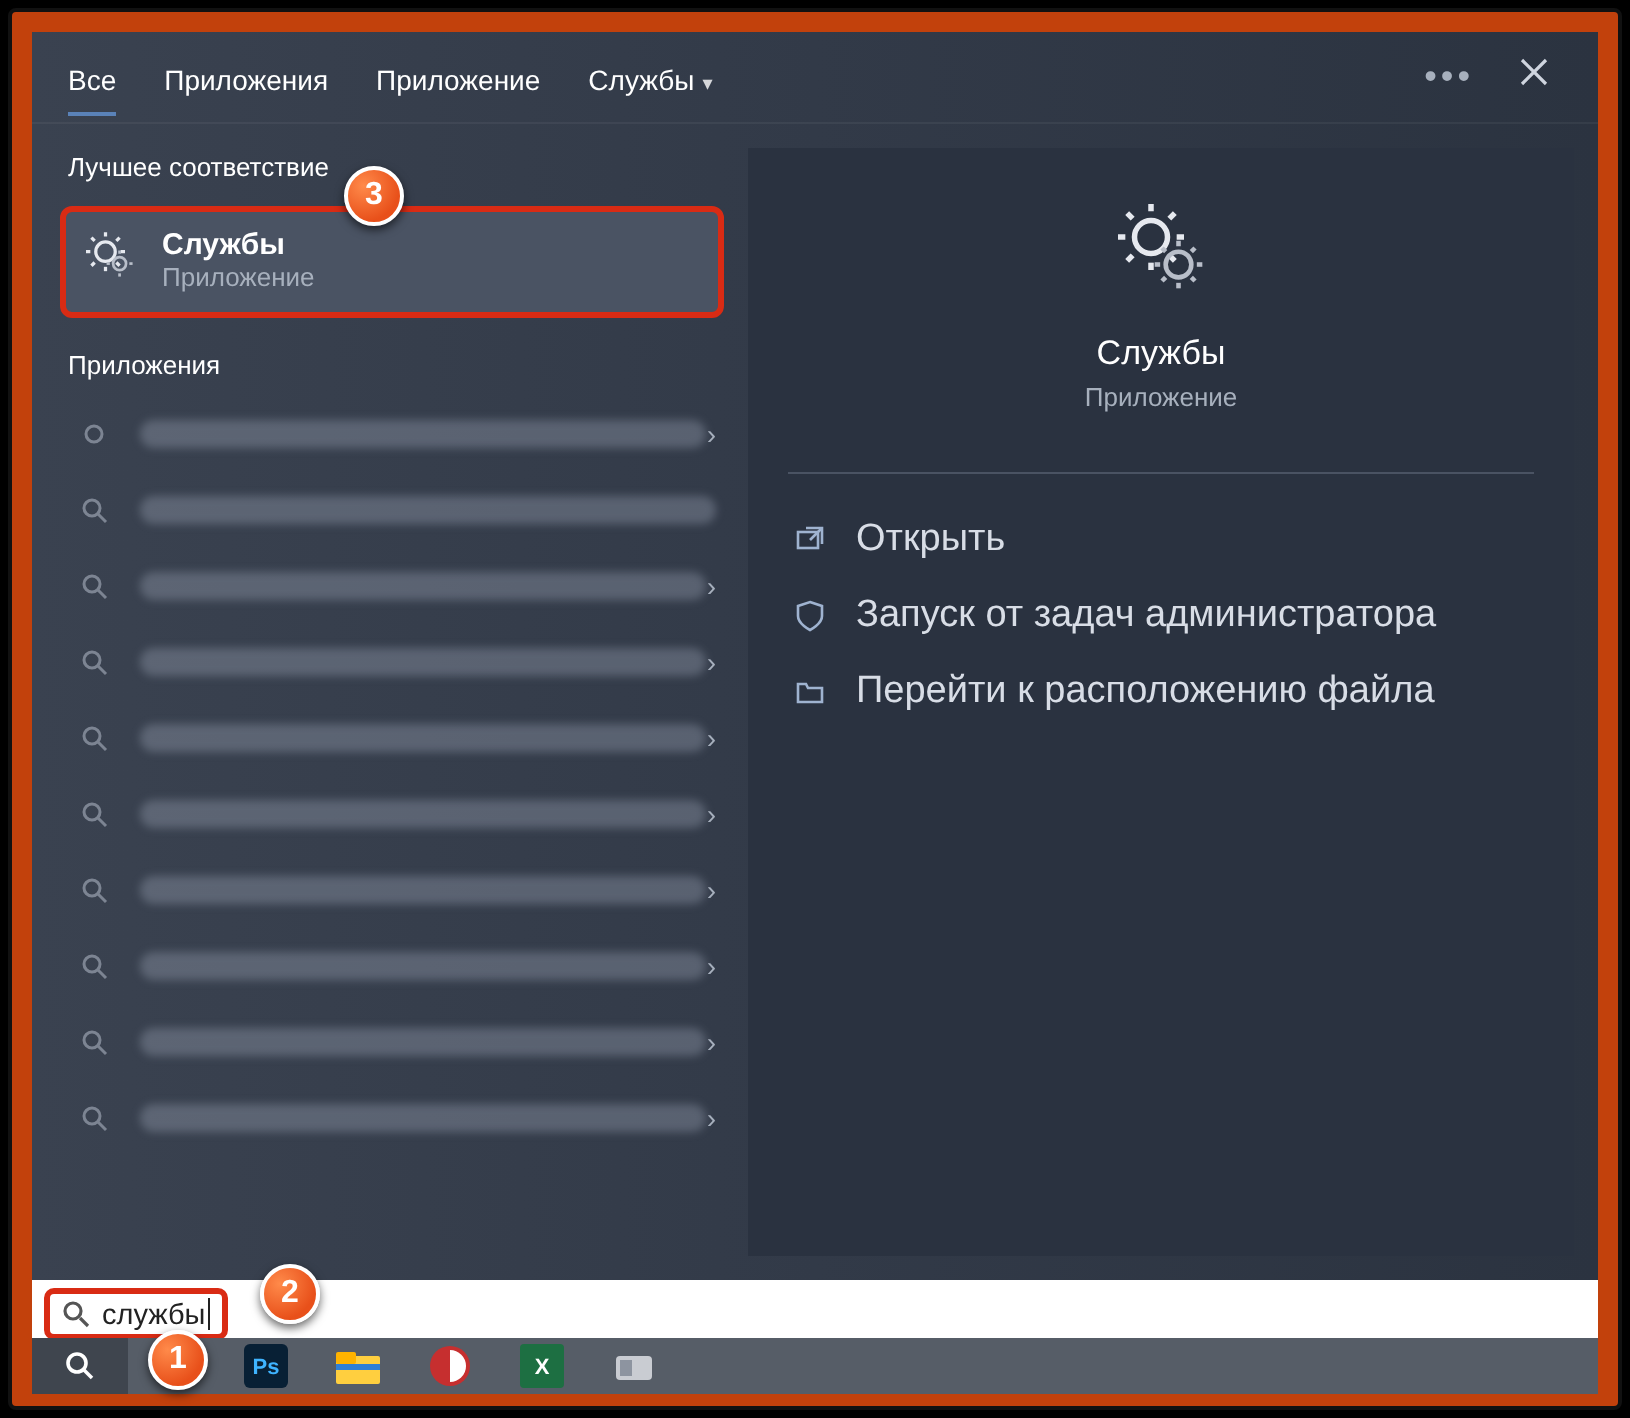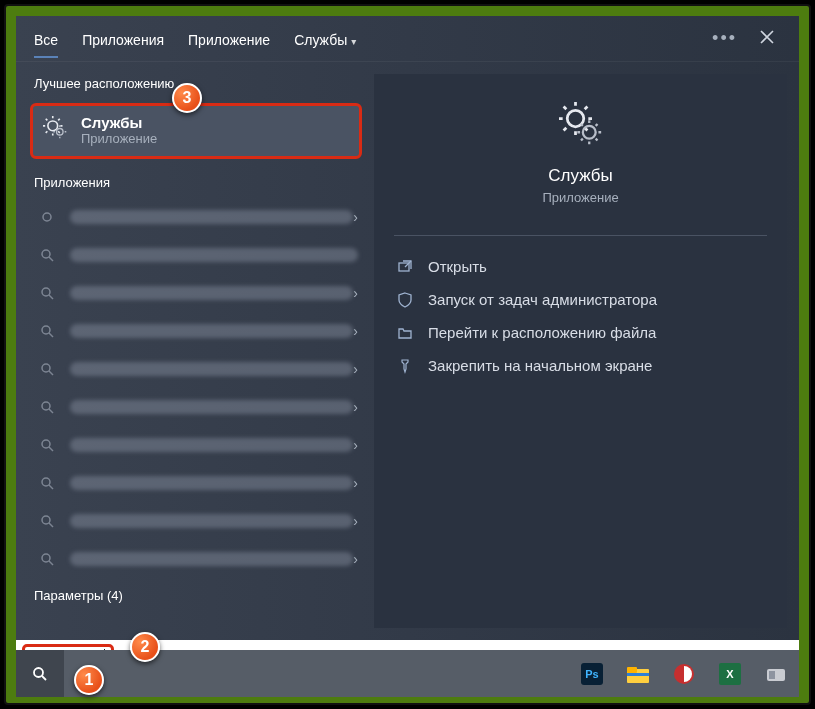--- a/index.html
+++ b/index.html
@@ -20,21 +20,21 @@
     margin: 0; padding: 0;
     width: 815px; height: 709px;
     font-family: "Segoe UI", Arial, sans-serif;
     background: #000;
     overflow: hidden;
   }
   .frame {
     position: absolute;
     left: 4px; top: 4px;
     width: 807px; height: 701px;
-    background: #4d7c0f;
+    background: #c2410c;
     border: 2px solid #111;
     border-radius: 4px;
     overflow: hidden;
   }
   .panel {
     position: absolute;
     left: 10px; top: 10px; right: 10px;
     height: 624px;
     background: linear-gradient(90deg, #3a4250 0%, #323a48 50%, #2b3340 100%);
     display: flex;
@@ -144,21 +144,21 @@
   .preview-title { color: #fff; font-size: 17px; margin-top: 16px; }
   .preview-sub { color: var(--text-secondary); font-size: 13px; margin-top: 4px; }
   .divider { height: 1px; background: var(--divider); margin: 8px 20px; }
   .actions { padding: 6px 0; }
   .action-row {
     display: flex;
     align-items: center;
     gap: 14px;
     padding: 8px 22px;
     color: #d8dde6;
-    font-size: 15px;
+    font-size: 19px;
     cursor: pointer;
   }
   .action-row .aicon { width: 18px; display: flex; justify-content: center; }
   .action-row .aicon svg { width: 16px; height: 16px; }
 
   
   .search-strip {
     position: absolute;
     left: 10px; right: 10px;
     top: 634px;
@@ -189,25 +189,24 @@
     width: 1px; height: 16px;
     background: #222;
     vertical-align: -3px;
     margin-left: 1px;
   }
 
   
   .taskbar {
     position: absolute;
     left: 10px; right: 10px; bottom: 6px;
-    height: 47px;
+    height: 28px;
     background: var(--taskbar);
     display: flex;
     align-items: center;
-    justify-content: space-between;
   }
   .tb-search {
     width: 48px; height: 100%;
     background: var(--taskbar-dark);
     display: flex;
     align-items: center;
     justify-content: center;
   }
   .tb-search svg { width: 16px; height: 16px; }
   .tb-items { display: flex; align-items: center; gap: 0; height: 100%; }
@@ -257,21 +256,21 @@
         <span class="close-x">
           <svg viewBox="0 0 16 16">
               <path d="M2 2 L14 14 M14 2 L2 14" stroke="#cfd5df" stroke-width="1.6" fill="none"></path>
             </svg>
         </span>
       </div>
     </div>
 
     <div class="content">
       <div class="left-col">
-        <div class="section-header">Лучшее расположению</div>
+        <div class="section-header">Лучшее соответствие</div>
 
         <div class="best-match">
           <span class="bm-icon">
             <svg viewBox="0 0 48 48">
               <circle cx="18" cy="20" r="9" fill="none" stroke="#e6e9ef" stroke-width="3"></circle>
               <g stroke="#e6e9ef" stroke-width="3">
                 <line x1="18" y1="6" x2="18" y2="2"></line>
                   <line x1="18" y1="34" x2="18" y2="38"></line>
                 <line x1="4" y1="20" x2="0" y2="20"></line>
                   <line x1="32" y1="20" x2="36" y2="20"></line>
@@ -389,21 +388,20 @@
           <span class="ricon">
               <svg viewBox="0 0 14 14">
                 <circle cx="6" cy="6" r="4" fill="none" stroke="#aab2c0" stroke-width="1.5"></circle>
                 <line x1="9" y1="9" x2="13" y2="13" stroke="#aab2c0" stroke-width="1.5"></line>
               </svg>
             </span>
           <span class="rlabel" style="width:160px"></span>
           <span class="rchev">›</span>
         </div>
 
-        <div class="section-header">Параметры (4)</div>
       </div>
 
       <div class="right-col">
         <div class="preview-top">
           <span class="preview-icon">
             <svg viewBox="0 0 48 48">
               <circle cx="18" cy="18" r="9" fill="none" stroke="#e6e9ef" stroke-width="3"></circle>
               <g stroke="#e6e9ef" stroke-width="3">
                 <line x1="18" y1="4" x2="18" y2="0"></line>
                   <line x1="18" y1="32" x2="18" y2="36"></line>
@@ -451,28 +449,20 @@
             <span>Запуск от задач администратора</span>
           </div>
           <div class="action-row">
             <span class="aicon">
                 <svg viewBox="0 0 16 16">
                   <path d="M2 4 L6 4 L7 6 L14 6 L14 13 L2 13 Z" fill="none" stroke="#9fb3d0" stroke-width="1.3"></path>
                 </svg>
               </span>
             <span>Перейти к расположению файла</span>
           </div>
-          <div class="action-row">
-            <span class="aicon">
-                <svg viewBox="0 0 16 16">
-                  <path d="M5 2 H11 V4 L9 6 V11 L8 14 L7 11 V6 L5 4 Z" fill="none" stroke="#9fb3d0" stroke-width="1.2"></path>
-                </svg>
-              </span>
-            <span>Закрепить на начальном экране</span>
-          </div>
         </div>
       </div>
     </div>
   </div>
 
   <div class="search-strip">
     <div class="search-box">
       <svg viewBox="0 0 14 14">
           <circle cx="5.5" cy="5.5" r="4" fill="none" stroke="#555" stroke-width="1.6"></circle>
           <line x1="9" y1="9" x2="13" y2="13" stroke="#555" stroke-width="1.6"></line>

